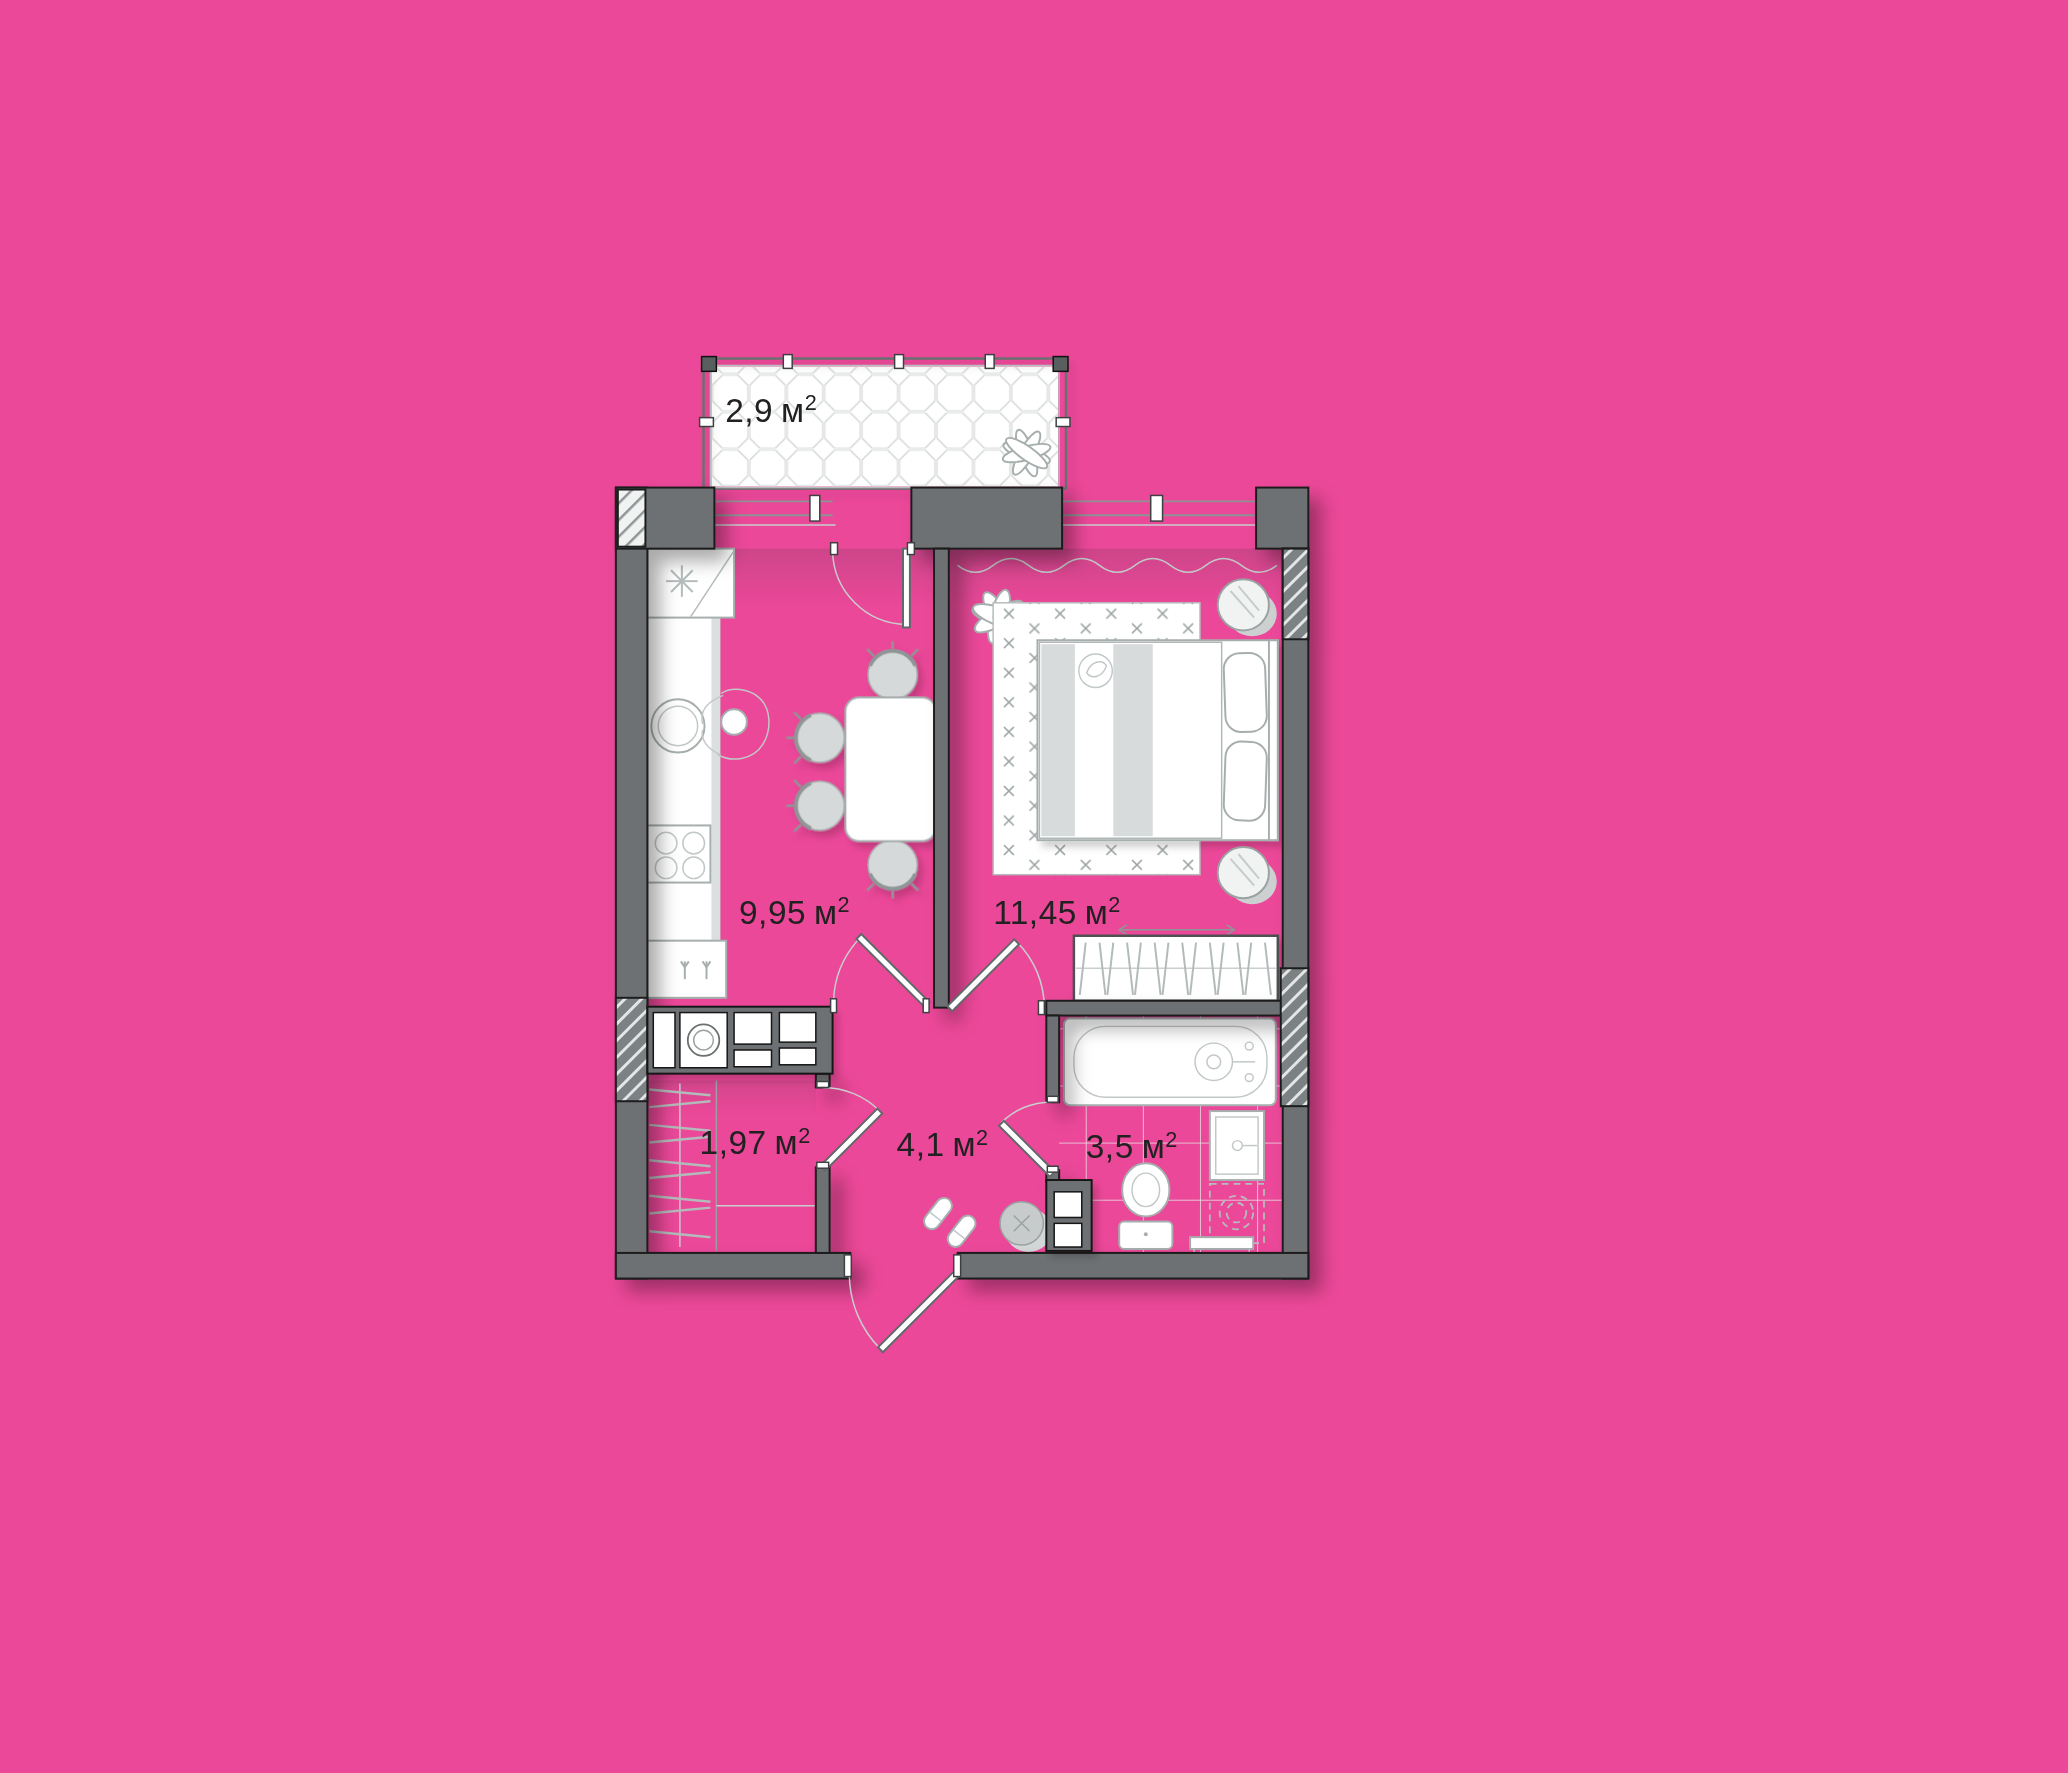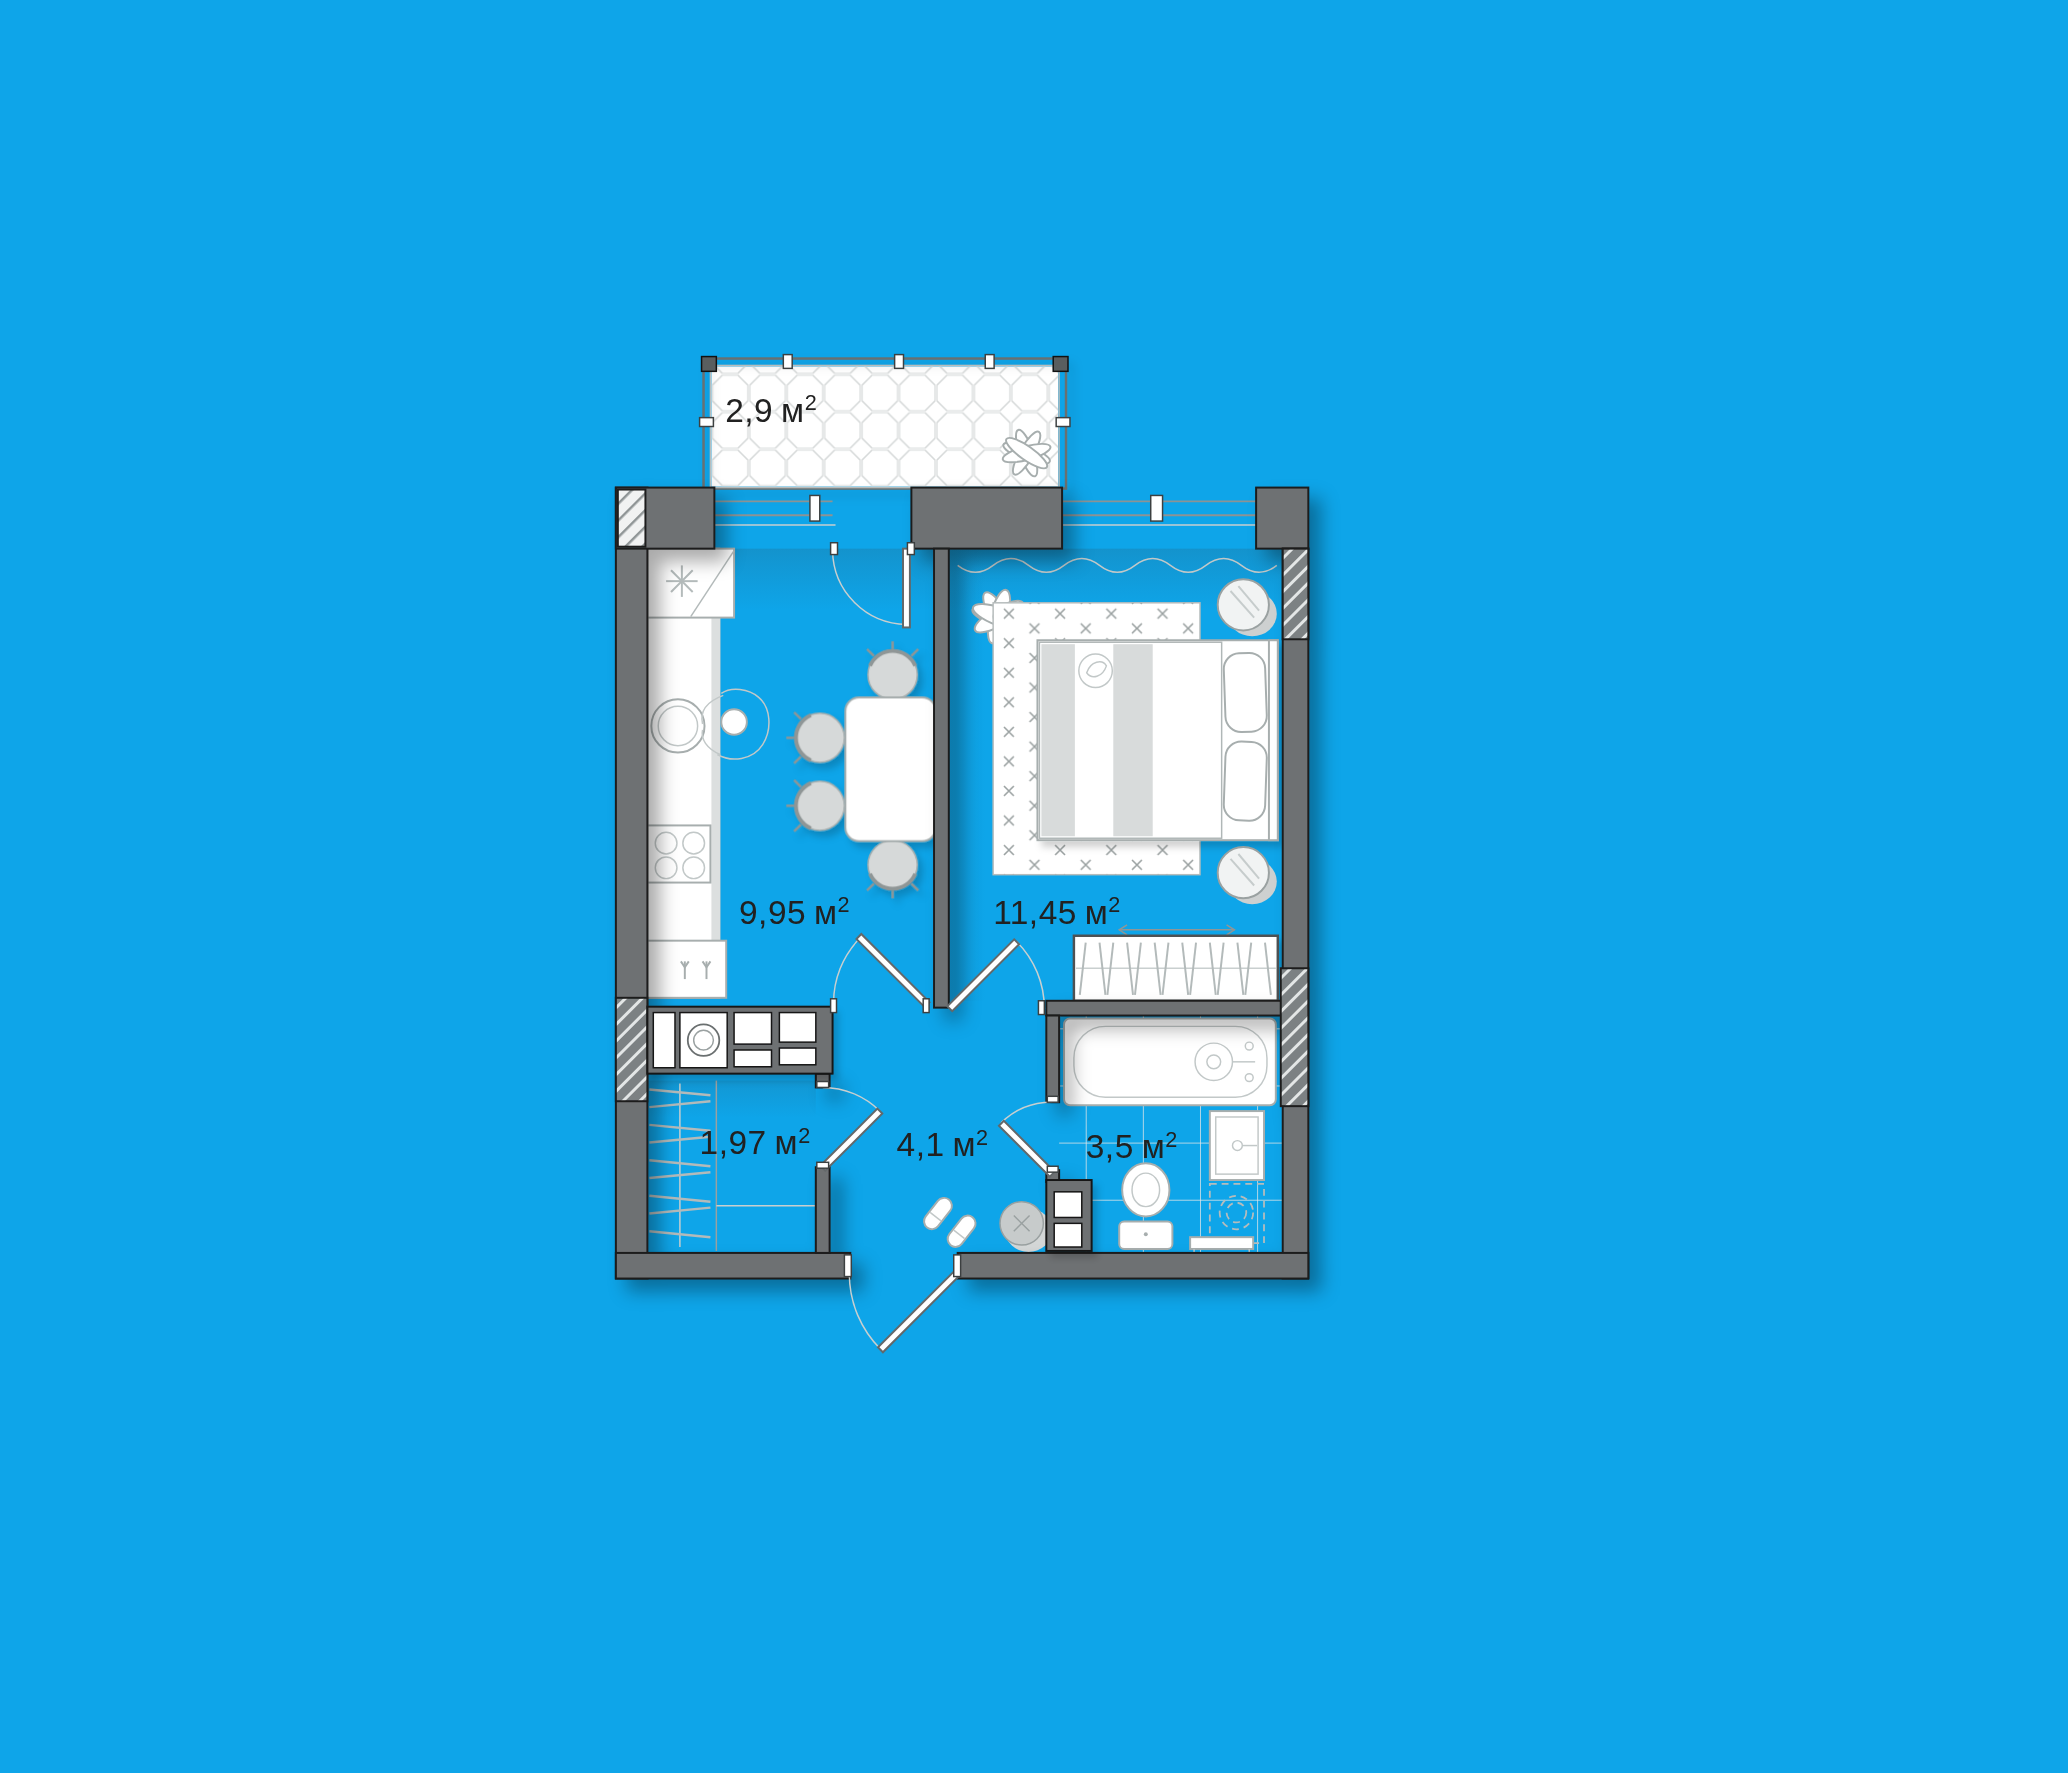--- a/index.html
+++ b/index.html
@@ -1,16 +1,16 @@
 <!DOCTYPE html>
 <html><head>
 <meta charset="utf-8">
 <style>
   html,body{margin:0;padding:0;background:#ffffff;}
-  .canvas{position:relative;width:2069px;height:1773px;background:#0ea5e9;overflow:hidden;
+  .canvas{position:relative;width:2069px;height:1773px;background:#ec4899;overflow:hidden;
           font-family:"Liberation Sans",sans-serif;}
   svg{position:absolute;left:0;top:0;}
   .wall{fill:#6e7173;stroke:#1b1b1b;stroke-width:2;}
   .furn{fill:#ffffff;stroke:#a7aeae;stroke-width:2;}
   .furn-thin{fill:none;stroke:#c2c8c8;stroke-width:1.5;}
   .gray-fill{fill:#d6d9d9;stroke:#a7aeae;stroke-width:1.5;}
   .door-leaf{fill:#ffffff;stroke:#63686a;stroke-width:2;}
   .door-arc{fill:none;stroke:#c9cfcf;stroke-width:1.5;}
   .jamb{fill:#ffffff;stroke:#3c4041;stroke-width:1.5;}
   .mill{fill:#6e7173;stroke:#141414;stroke-width:2;}

